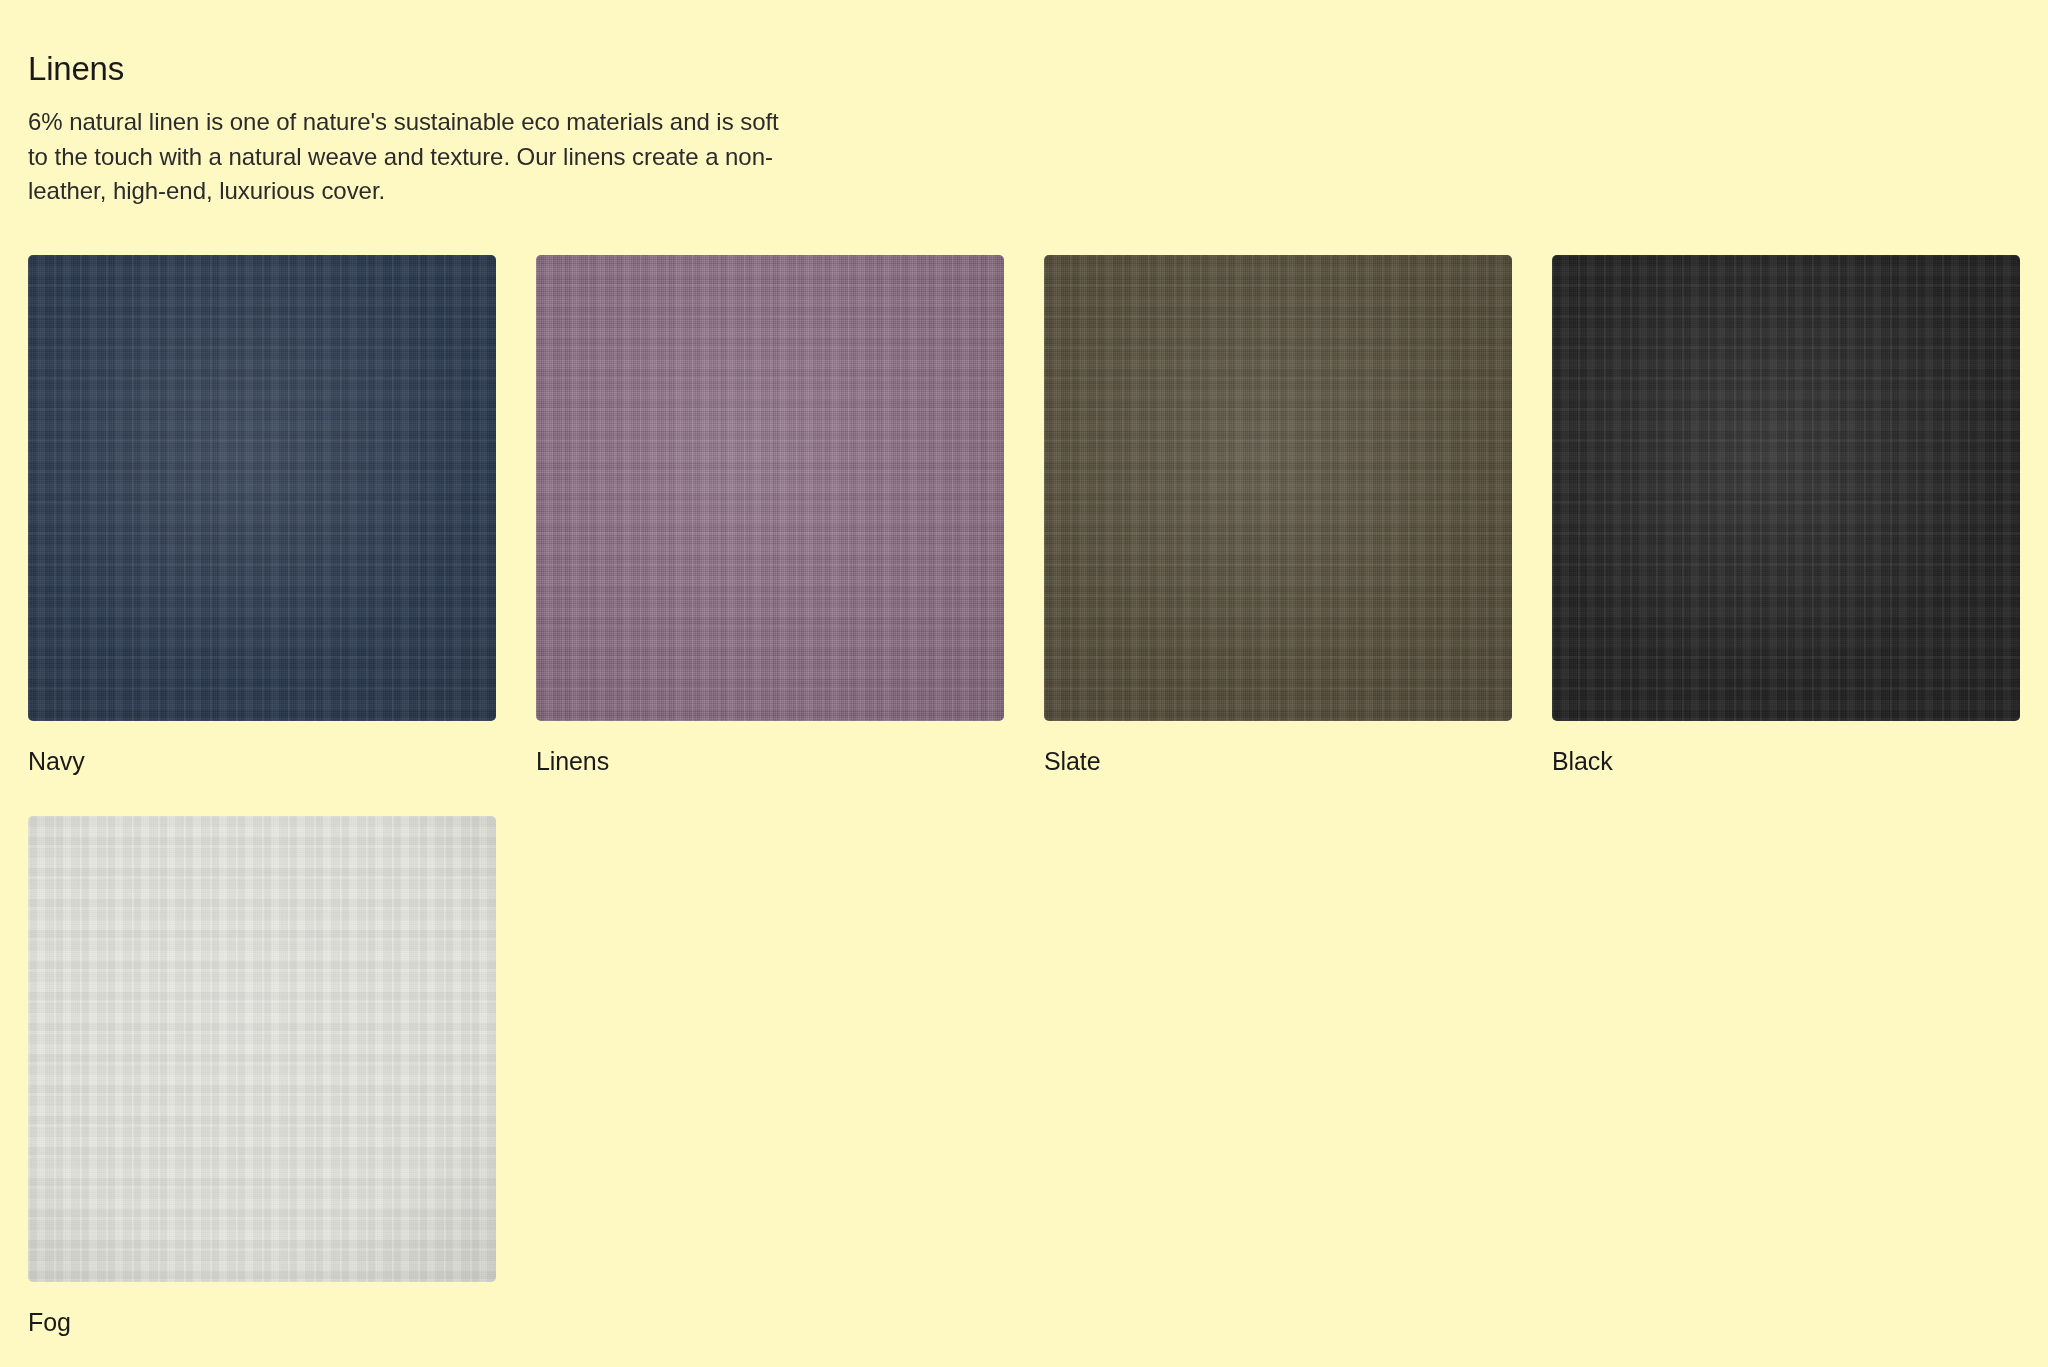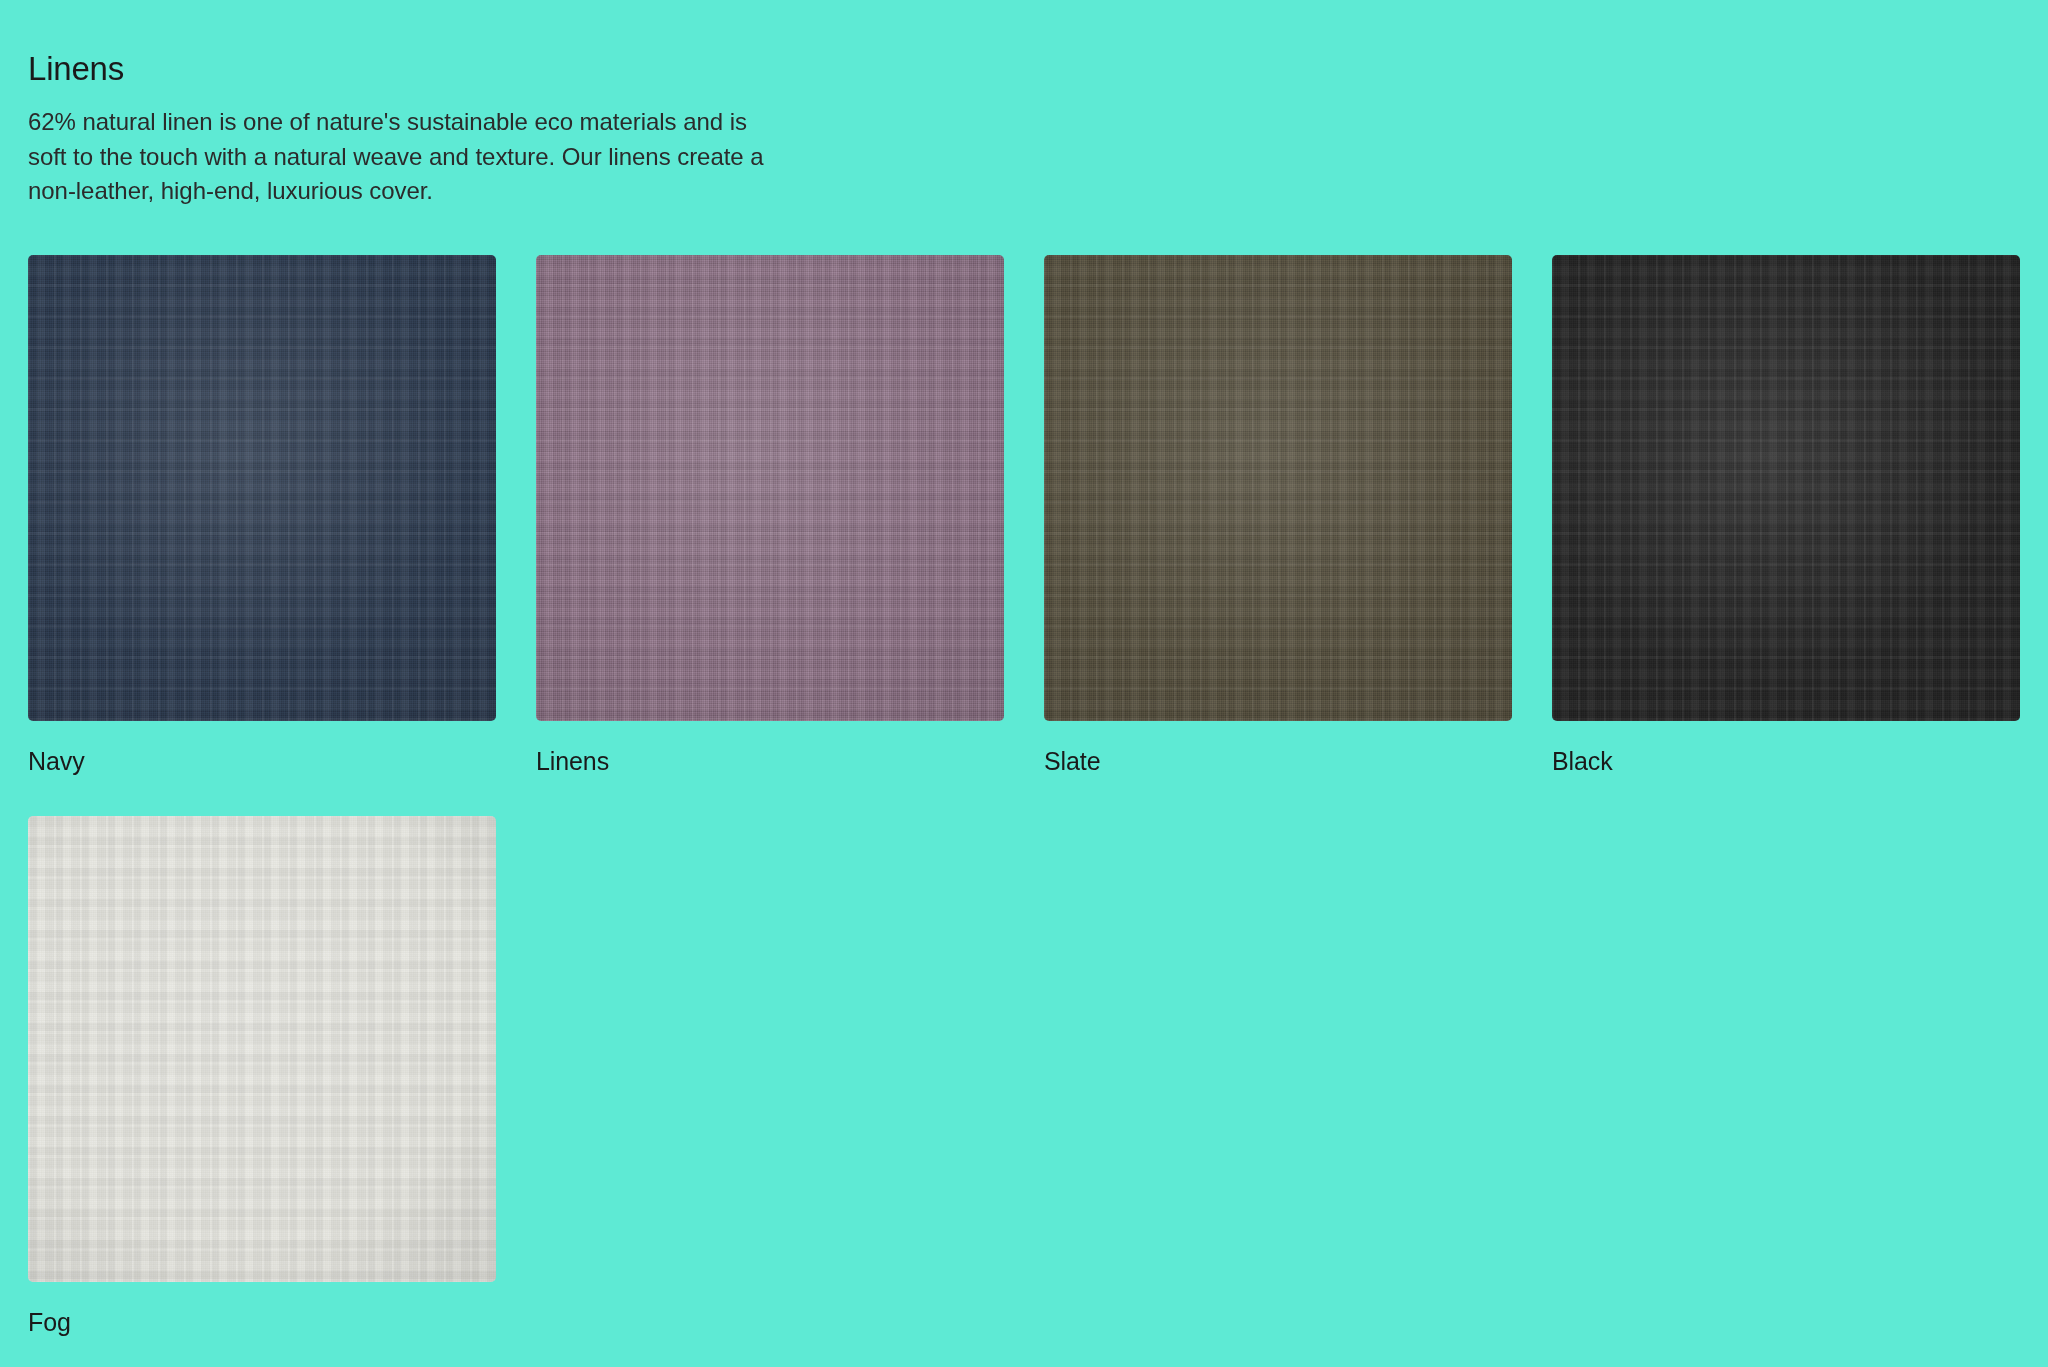--- a/index.html
+++ b/index.html
@@ -8,21 +8,21 @@
     width: 2048px;
     height: 1367px;
     background: #ffffff;
     font-family: "Liberation Sans", sans-serif;
     -webkit-font-smoothing: antialiased;
   }
 
   .page {
     width: 2048px;
     height: 1367px;
-    background: #5eead4;
+    background: #fef9c3;
     padding: 48px 16px 0 28px;
     position: relative;
     overflow: hidden;
   }
 
   
   .intro { margin-bottom: 46px; }
 
   .section-title {
     font-size: 33px;
@@ -131,21 +131,21 @@
     line-height: 1.2;
   }
 </style>
 </head>
 <body>
 
 <div class="page">
 
   <div class="intro">
     <h1 class="section-title">Linens</h1>
-    <p class="section-desc">62% natural linen is one of nature's sustainable eco materials and is soft to the touch with a natural weave and texture. Our linens create a non-leather, high-end, luxurious cover.</p>
+    <p class="section-desc">6% natural linen is one of nature's sustainable eco materials and is soft to the touch with a natural weave and texture. Our linens create a non-leather, high-end, luxurious cover.</p>
   </div>
 
   <div class="swatch-grid">
 
     <div class="swatch-card">
       <div class="swatch-tile" style="background-color: rgb(46, 60, 80);"></div>
       <div class="swatch-label">Navy</div>
     </div>
 
     <div class="swatch-card">

